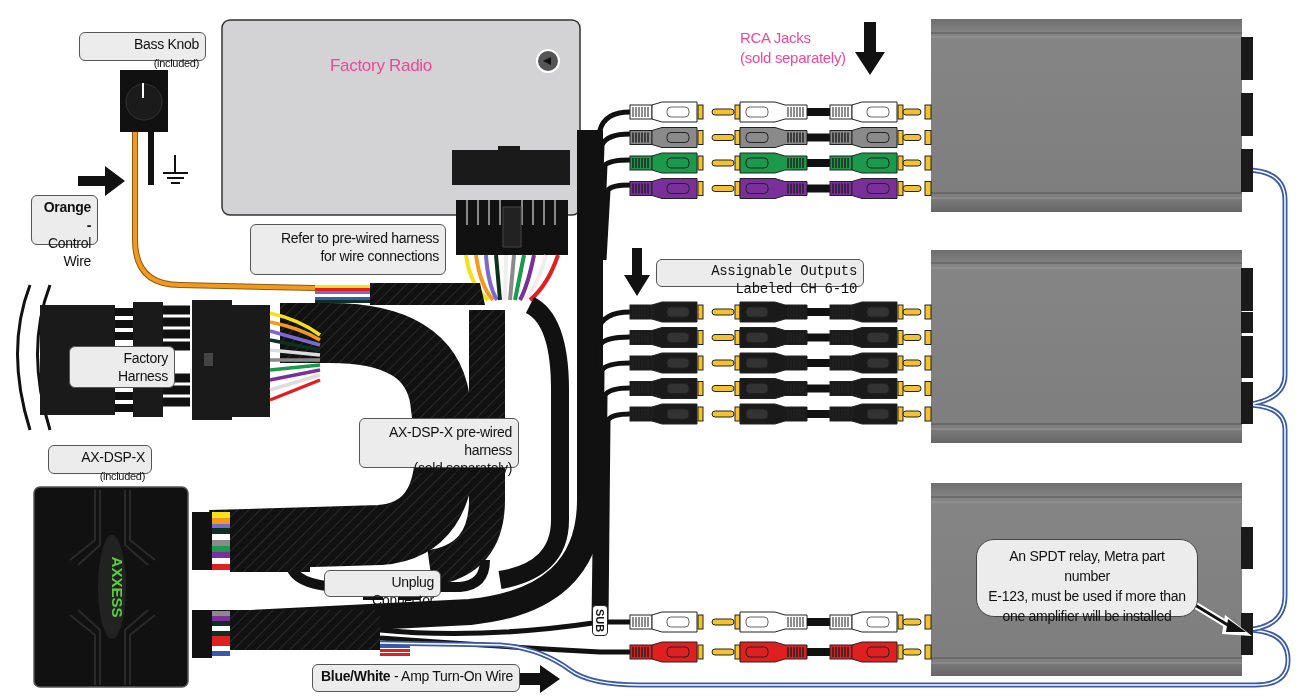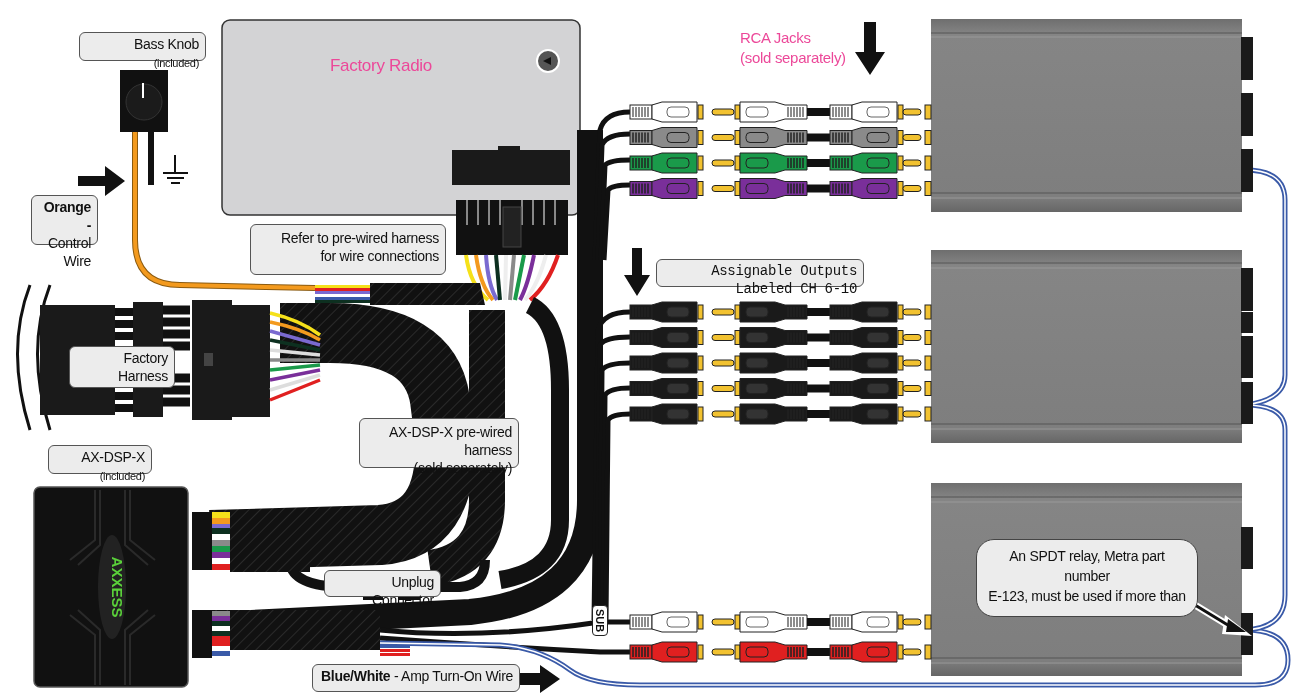--- a/index.html
+++ b/index.html
@@ -691,13 +691,14 @@
 </div>
 <div class="plain" style="left:740px;top:28px;width:130px;">
   <div>RCA Jacks</div>
   <div>(sold separately)</div>
 </div>
 <div class="label" style="left:656px;top:259px;width:208px;height:28px;font-family:Liberation Mono, monospace;">Assignable Outputs Labeled CH 6-10</div>
 <div class="sub-tag" style="left:592px;top:605px;">SUB</div>
 <div class="callout" style="left:976px;top:539px;width:222px;height:78px;">
   <div>An SPDT relay, Metra part number</div>
   <div>E-123, must be used if more than</div>
+  <div>one amplifier will be installed</div>
 </div>
 
 </body></html>

